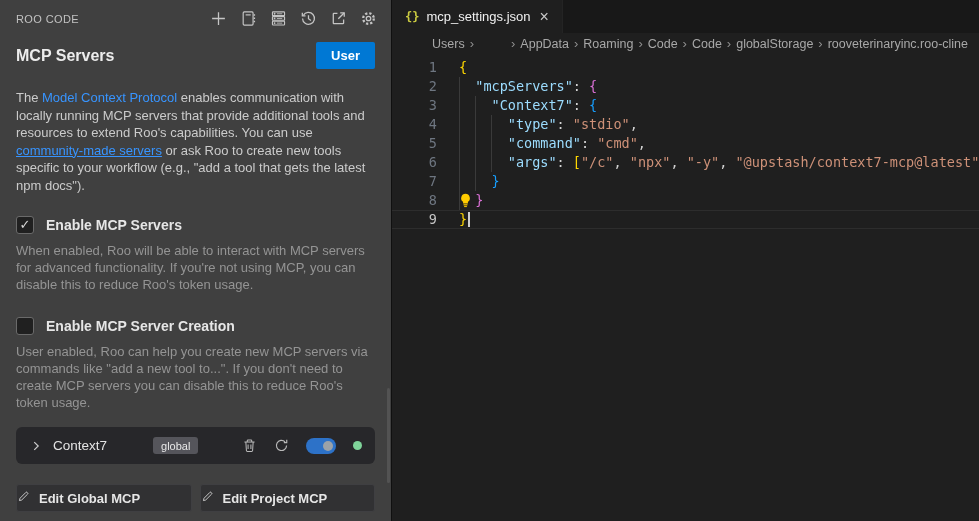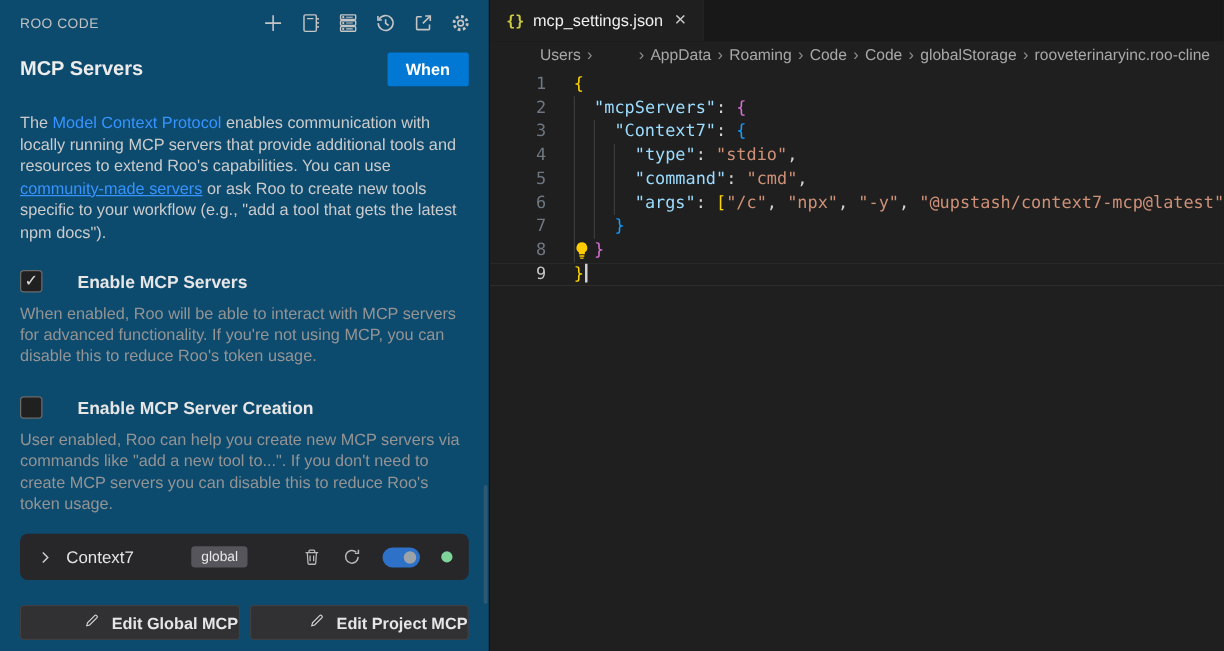--- a/index.html
+++ b/index.html
@@ -1,21 +1,21 @@
 <!DOCTYPE html>
 <html><head>
 <meta charset="utf-8">
 <style>
   * { margin:0; padding:0; box-sizing:border-box; }
   html,body { width:979px; height:521px; overflow:hidden; background:#1f1f1f;
     font-family:"Liberation Sans", sans-serif; }
   .app { width:979px; height:521px; display:flex; }
 
   
-  .sidebar { width:392px; flex:0 0 392px; background:#0c4a6e; color:#cccccc;
+  .sidebar { width:392px; flex:0 0 392px; background:#404040; color:#cccccc;
     border-right:1px solid #101010; position:relative; overflow:hidden; }
   .panel-top { display:flex; align-items:center; justify-content:space-between;
     padding:10px 14px 0 16px; }
   .brand { font-size:11px; letter-spacing:.4px; color:#c2c2c2; }
   .toolbar { display:flex; align-items:center; gap:13px; }
   .icon-btn { background:none; border:none; padding:0; cursor:pointer; display:flex;
     align-items:center; }
   .icon-btn svg { width:17px; height:17px; display:block; }
 
   .panel-header { display:flex; align-items:center; justify-content:space-between;
@@ -27,21 +27,21 @@
   .intro { margin:20px 17px 0 16px; font-size:13px; line-height:17.5px; color:#cbcbcb; }
   .link { color:#3794ff; cursor:pointer; text-decoration:none; }
   .link.ul { text-decoration:underline; }
 
   .toggle-section { margin:22px 16px 0 16px; }
   .toggle-head { display:flex; align-items:center; gap:12px; }
   .checkbox { width:18px; height:18px; border:1px solid #6a6a6a; border-radius:3px;
     background:#202020; color:#d7d7d7; font-size:13px; line-height:16px; text-align:center;
     cursor:pointer; flex:0 0 18px; }
   .checkbox.checked::after { content:"✓"; }
-  .toggle-title { font-size:14px; font-weight:700; color:#e6e6e6;margin-left:16px; }
+  .toggle-title { font-size:14px; font-weight:700; color:#e6e6e6; }
   .toggle-desc { margin-top:8px; font-size:13px; line-height:17px; color:#949494; }
 
   .server-row { margin:16px 16px 0 16px; height:37px; background:#27272a; border-radius:6px;
     display:flex; align-items:center; padding:0 13px; gap:10px; cursor:pointer; }
   .chev { display:flex; align-items:center; }
   .chev svg { width:14px; height:14px; }
   .server-name { font-size:13.5px; color:#e4e4e4; }
   .scope-badge { background:#55555b; color:#e8e8e8; font-size:11px; padding:2.5px 8px;
     border-radius:3px;margin-left:36px; }
   .row-actions { margin-left:auto; display:flex; align-items:center; gap:17px; }
@@ -50,21 +50,21 @@
     cursor:pointer; flex:0 0 30px; }
   .switch.on { background:#2d72c8; }
   .knob { width:10px; height:10px; border-radius:50%; background:#9ba2a8; position:absolute;
     top:3px; left:3px; }
   .switch.on .knob { left:17px; }
   .status-dot { width:9px; height:9px; border-radius:50%; background:#7fd49a; }
 
   .footer-btns { margin:20px 16px 0 16px; display:flex; gap:8px; }
   .edit-btn { flex:1; height:28px; background:#313133; border:1px solid #3f3f42; border-radius:3px;
     color:#e6e6e6; font-family:inherit; font-size:13px; font-weight:700; display:flex;
-    align-items:center; justify-content:flex-end; gap:9px; cursor:pointer; }
+    align-items:center; justify-content:flex-start; gap:9px; cursor:pointer; }
   .edit-btn svg { width:13px; height:13px; }
 
   .side-scrollbar { position:absolute; right:1px; top:388px; width:3px; height:95px;
     background:rgba(140,140,140,.25); border-radius:2px; }
 
   
   .editor { flex:1; background:#1f1f1f; display:flex; flex-direction:column; min-width:0; }
   .tabbar { height:33px; background:#181818; display:flex; }
   .tab { height:33px; background:#1f1f1f; display:flex; align-items:center; gap:7px;
     padding:0 11px 0 13px; border-right:1px solid #242424; cursor:pointer; }
@@ -159,21 +159,21 @@
                 <circle cx="8" cy="8" r="2.1" stroke-width="1.2"></circle>
                 <circle cx="8" cy="8" r="5" stroke-width="2.1" stroke-dasharray="2.1 1.85"></circle>
               </svg>
             </span>
         </button>
       </div>
     </div>
 
     <div class="panel-header">
       <h1 class="panel-title">MCP Servers</h1>
-      <button class="done-btn">When</button>
+      <button class="done-btn">User</button>
     </div>
 
     <p class="intro"><span>The </span><a class="link">Model Context Protocol</a><span> enables communication with locally running MCP servers that provide additional tools and resources to extend Roo's capabilities. You can use </span><a class="link ul">community-made servers</a><span> or ask Roo to create new tools specific to your workflow (e.g., "add a tool that gets the latest npm docs").</span></p>
 
     <section class="toggle-section">
       <div class="toggle-head">
         <span class="checkbox checked"></span>
         <span class="toggle-title">Enable MCP Servers</span>
       </div>
       <p class="toggle-desc">When enabled, Roo will be able to interact with MCP servers for advanced functionality. If you're not using MCP, you can disable this to reduce Roo's token usage.</p>

